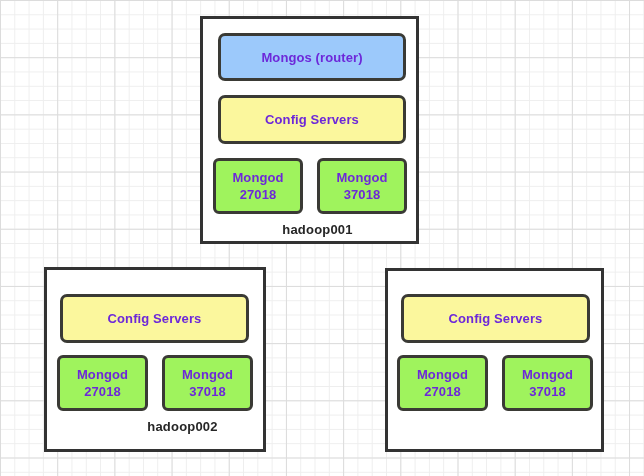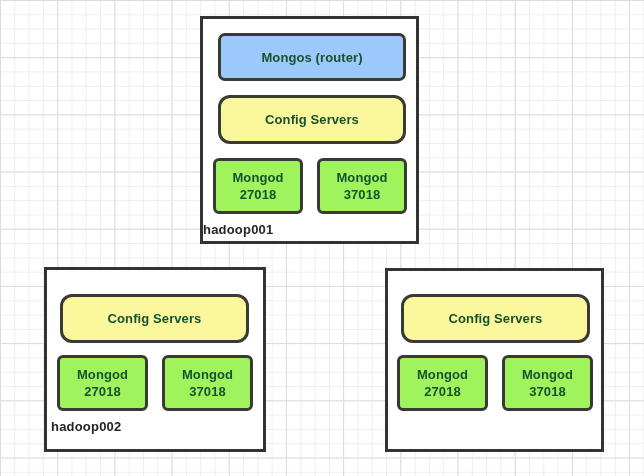--- a/index.html
+++ b/index.html
@@ -45,40 +45,41 @@
   
   .node {
     position: absolute;
     box-sizing: border-box;
     border: 3px solid #3a3a35;
     border-radius: 7px;
     display: flex;
     align-items: center;
     justify-content: center;
     text-align: center;
-    color: #14532d;
+    color: #6d28d9;
     font-weight: bold;
     font-size: 13px;
     line-height: 17px;
     letter-spacing: 0.1px;
     white-space: pre-line;
   }
   .node.router  { background: #9cc9fb; }
-  .node.config  { background: #fbf79d; border-radius: 12px; }
+  .node.config  { background: #fbf79d; }
   .node.mongod  { background: #9ff35d; border-radius: 6px; }
 
   
   .host-label {
     position: absolute;
-    text-align: left;
+    text-align: center;
     color: #262626;
     font-weight: bold;
     font-size: 13px;
     line-height: 16px;
     letter-spacing: 0.2px;
+    padding-left: 8px;
   }
 </style>
 </head>
 <body>
 
 <div id="canvas">
 
   <div class="host" style="left:200px; top:16px; width:219px; height:228px;">
 
     <div class="node router" style="left:15px; top:14px; width:188px; height:48px;">Mongos (router)</div>
@@ -97,21 +98,21 @@
   <div class="host" style="left:44px; top:267px; width:222px; height:185px;">
 
     <div class="node config" style="left:13px; top:24px; width:189px; height:49px;">Config Servers</div>
 
     <div class="node mongod" style="left:10px; top:85px; width:91px; height:56px;">Mongod
 27018</div>
 
     <div class="node mongod" style="left:115px; top:85px; width:91px; height:56px;">Mongod
 37018</div>
 
-    <div class="host-label" style="left:4px; top:149px; width:229px;">hadoop002</div>
+    <div class="host-label" style="left:13px; top:149px; width:229px;">hadoop002</div>
   </div>
 
   <div class="host" style="left:385px; top:268px; width:219px; height:184px;">
 
     <div class="node config" style="left:13px; top:23px; width:189px; height:49px;">Config Servers</div>
 
     <div class="node mongod" style="left:9px; top:84px; width:91px; height:56px;">Mongod
 27018</div>
 
     <div class="node mongod" style="left:114px; top:84px; width:91px; height:56px;">Mongod

